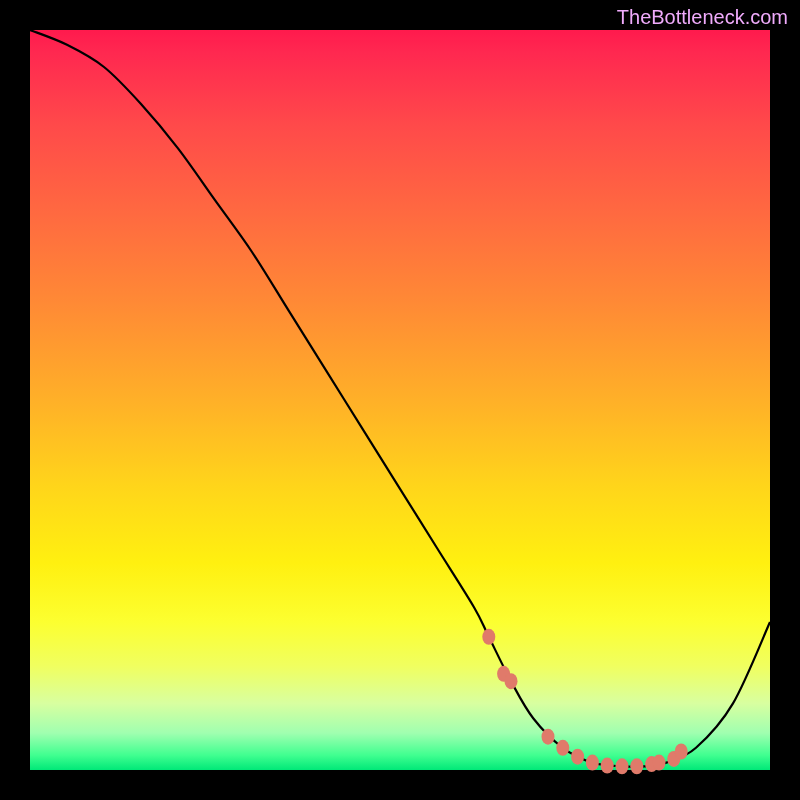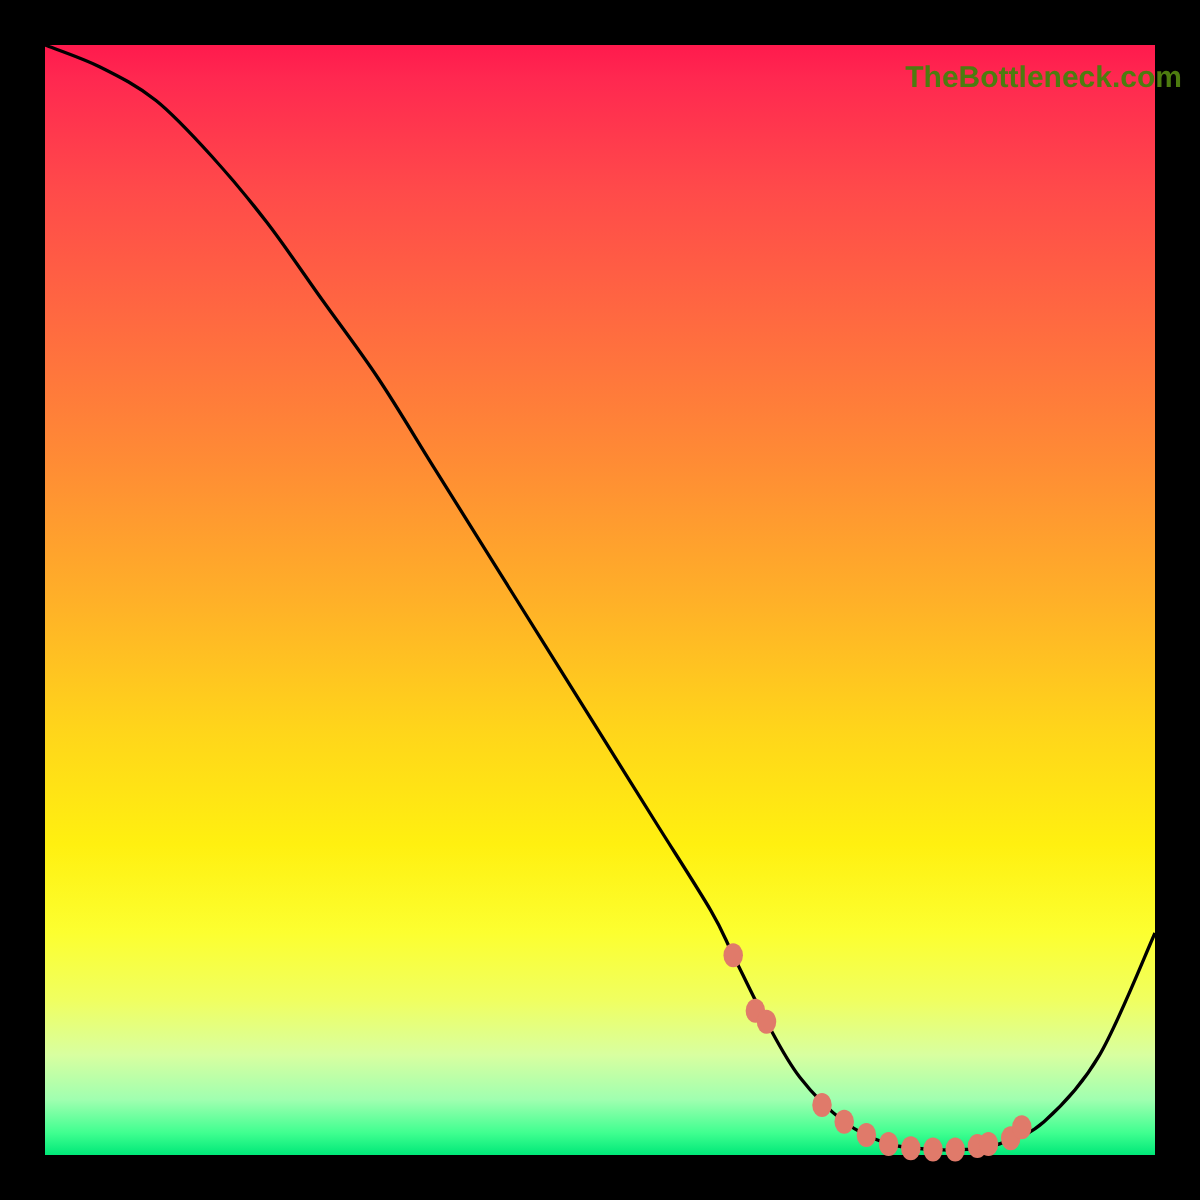--- a/index.html
+++ b/index.html
@@ -7,25 +7,24 @@
     width: 800px;
     height: 800px;
     background: #000;
     position: relative;
     font-family: Arial, sans-serif;
   }
   .watermark {
     position: absolute;
     top: 6px;
     right: 12px;
-    color: #4d7c0f;
+    color: #f0abfc;
     font-size: 20px;
-    font-weight: bold;
+    font-weight: normal;
     z-index: 10;
-    margin-top: 35px;
   }
   .plot-area {
     position: absolute;
     left: 30px;
     top: 30px;
     width: 740px;
     height: 740px;
   }
   .gradient-bg {
     position: absolute;

